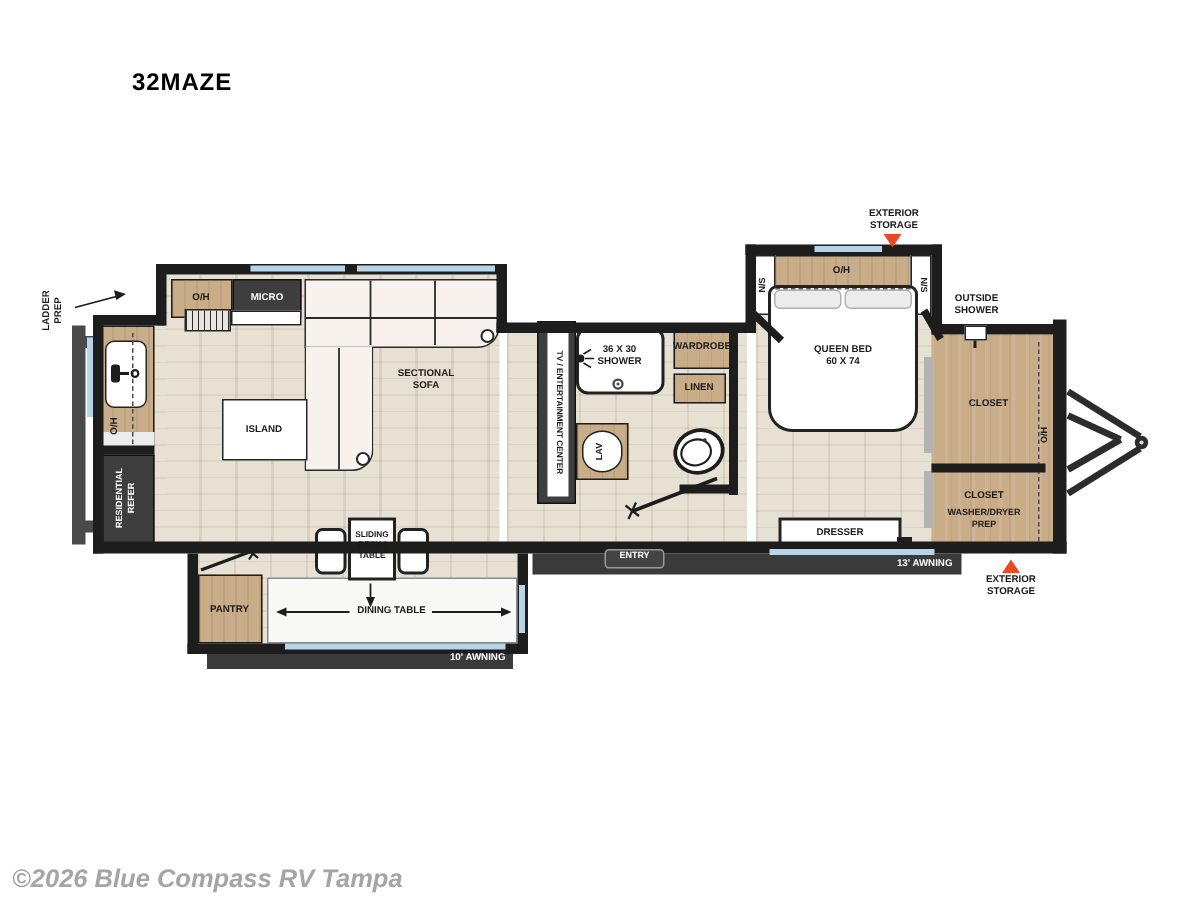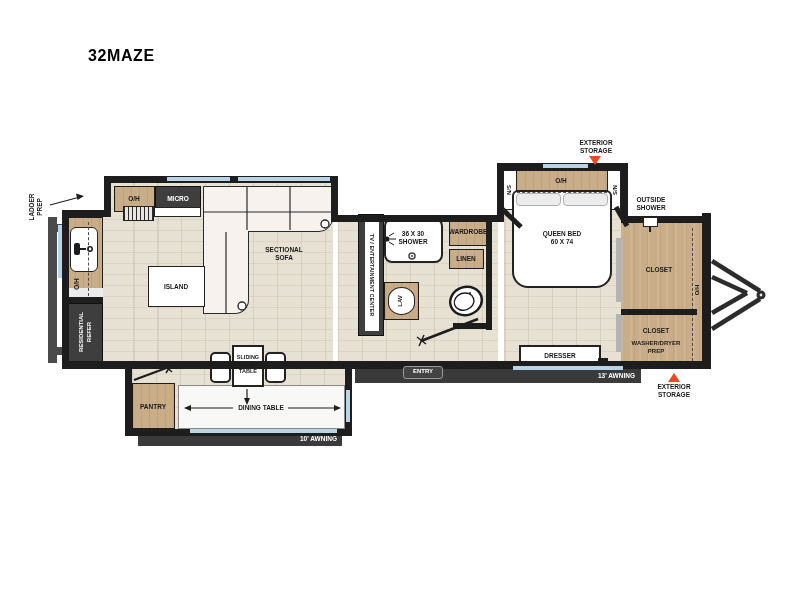--- a/index.html
+++ b/index.html
@@ -246,13 +246,14 @@
   <div class="lbl" style="left:596px;top:147px;">EXTERIOR
 STORAGE</div>
   <div class="lbl" style="left:674px;top:391px;">EXTERIOR
 STORAGE</div>
   <div class="lbl" style="left:651px;top:204px;">OUTSIDE
 SHOWER</div>
   <div class="lbl w s6" style="left:423px;top:372px;">ENTRY</div>
   <div class="bartext" style="left:545px;top:372px;width:90px;">13' AWNING</div>
   <div class="bartext" style="left:232px;top:435px;width:105px;">10' AWNING</div>
 
+  <div id="watermark">©2026 Blue Compass RV Tampa</div>
 </div>
 
 </body></html>

